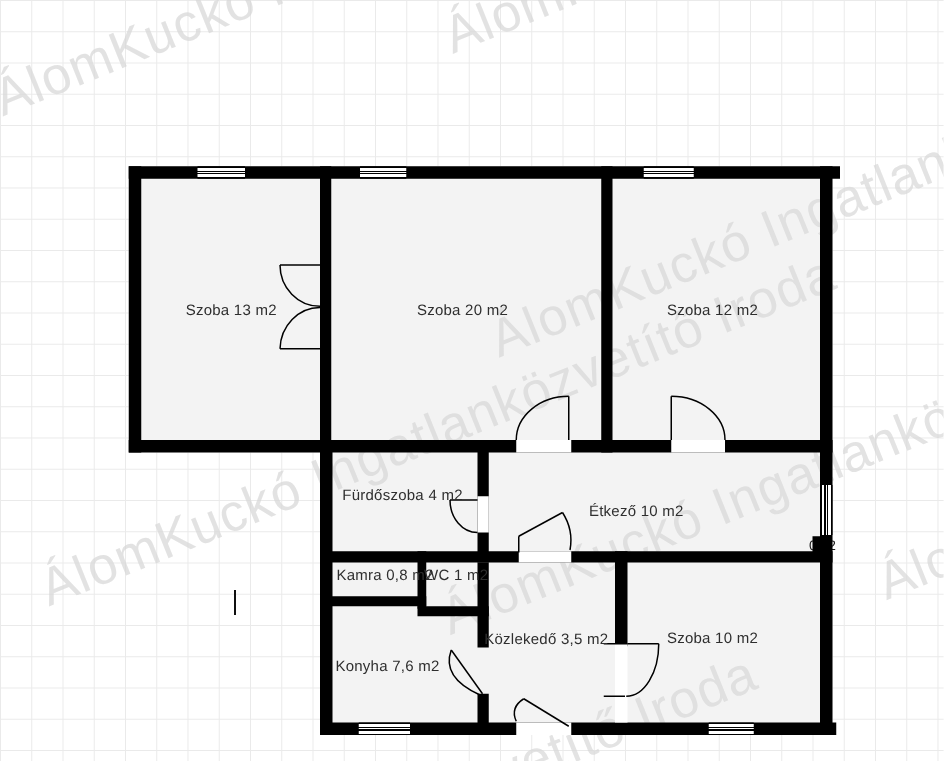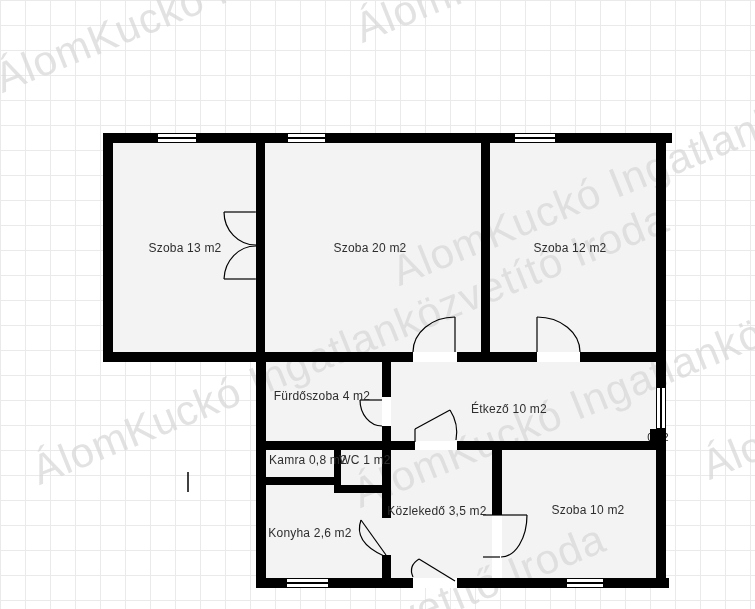--- a/index.html
+++ b/index.html
@@ -127,17 +127,17 @@
     <path stroke-width="1.5" d="M188,472 L188,492"></path>
   </svg>
 
   <div class="rlabel" style="left:185px;top:248px">Szoba 13 m2</div>
   <div class="rlabel" style="left:370px;top:248px">Szoba 20 m2</div>
   <div class="rlabel" style="left:570px;top:248px">Szoba 12 m2</div>
   <div class="rlabel" style="left:322px;top:396px">Fürdőszoba 4 m2</div>
   <div class="rlabel" style="left:509px;top:409px">Étkező 10 m2</div>
   <div class="rlabel" style="left:308px;top:460px">Kamra 0,8 m2</div>
   <div class="rlabel" style="left:365px;top:460px">WC 1 m2</div>
-  <div class="rlabel" style="left:310px;top:533px">Konyha 2,6 m2</div>
+  <div class="rlabel" style="left:310px;top:533px">Konyha 7,6 m2</div>
   <div class="rlabel" style="left:437px;top:511px">Közlekedő 3,5 m2</div>
-  <div class="rlabel" style="left:588px;top:510px">Szoba 10 m2</div>
+  <div class="rlabel" style="left:570px;top:510px">Szoba 10 m2</div>
 
 </div>
 
 </body></html>

